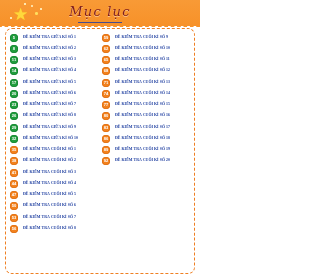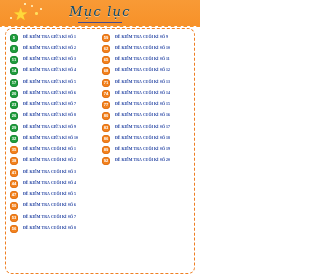--- a/index.html
+++ b/index.html
@@ -46,21 +46,21 @@
   #sp3 { left:35px; top:12px; width:2.5px;height:2.5px;background:#ffdf5e;}
   #sp4 { left:10px; top:17px; width:1.5px;height:1.5px;}
   #sp5 { left:40px; top:8px;  width:1.5px;height:1.5px;}
 
   #title {
     position:absolute; left:0; top:4px; width:200px;
     text-align:center;
     font-family:"DejaVu Serif", serif;
     font-style:italic;
     font-size:13px;
-    color:#0c4a6e;
+    color:#7f1d1d;
     letter-spacing:1.2px;
     text-shadow:0 1px 0 rgba(255,255,255,.45);
   }
   #title-underline {
     position:absolute; left:78px; top:22px; width:44px; height:1px;
     background:#2a3f9e; opacity:.85;
   }
 
   
   #frame {

